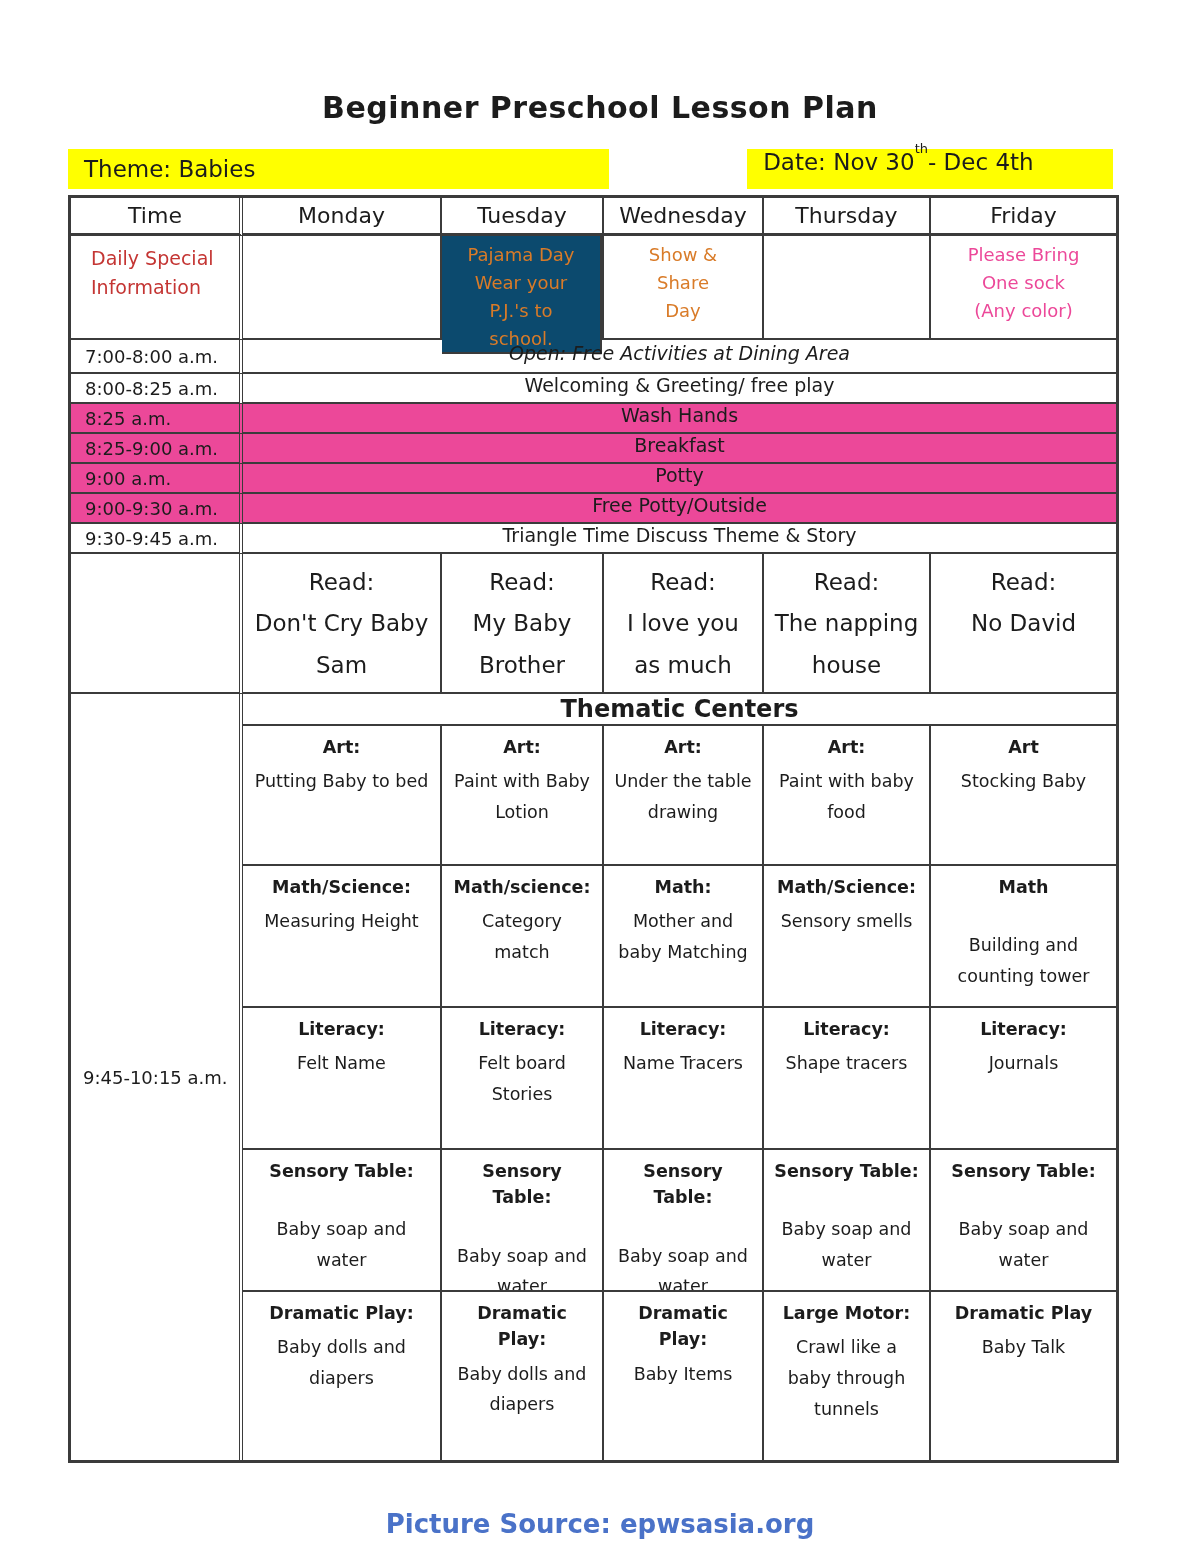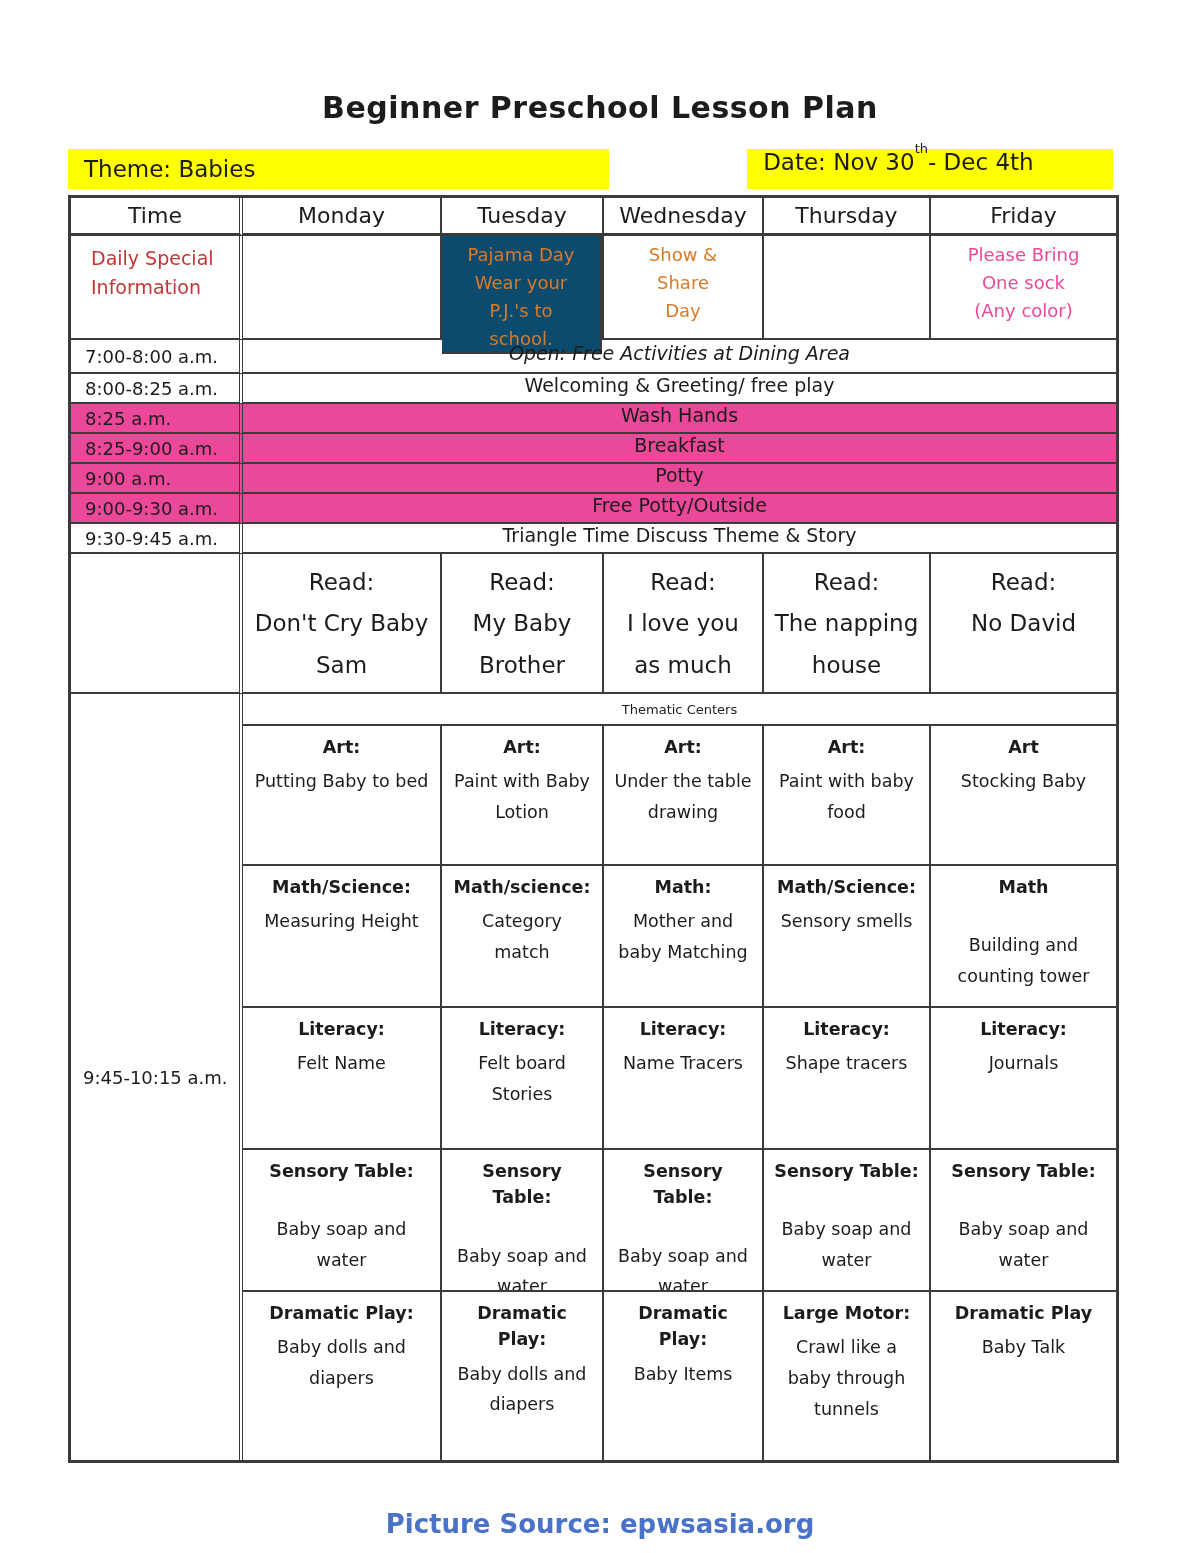--- a/index.html
+++ b/index.html
@@ -82,21 +82,21 @@
     font-size:23px; line-height:1.8; padding:8px 10px 0 10px;
   }
   .empty-cell { background:#fff; }
 
   .tall-time-cell {
     grid-row:span 6; display:flex; align-items:center; padding-left:12px;
     font-size:18px; box-sizing:border-box;
   }
   .thematic-header {
     grid-column:2 / 7; display:flex; align-items:center; justify-content:center;
-    font-size:13px; border-right:none;
+    font-size:24px; border-right:none;font-weight:bold;
   }
   .t-cell { text-align:center; padding:8px 10px 0 10px; overflow:hidden; }
   .t-label { display:block; font-weight:bold; font-size:17.5px; line-height:1.5; }
   .t-body  { display:block; margin-top:6px; font-size:17.5px; line-height:1.75; }
   .gap-lg .t-body { margin-top:30px; }
 
   .footer {
     margin-top:46px; text-align:center;
     font-weight:bold; font-size:26px; color:#4a72c8;
   }

